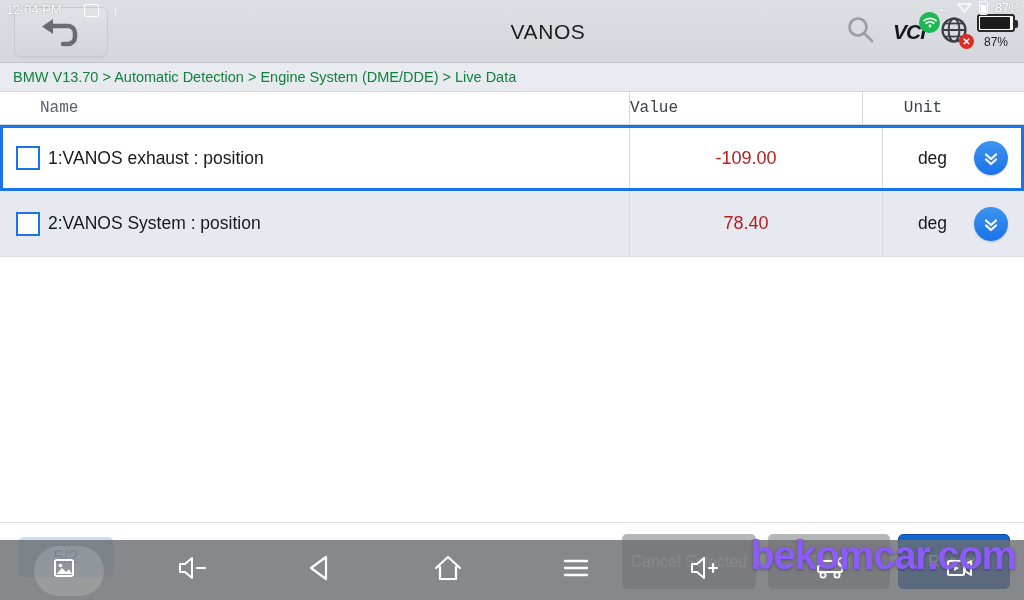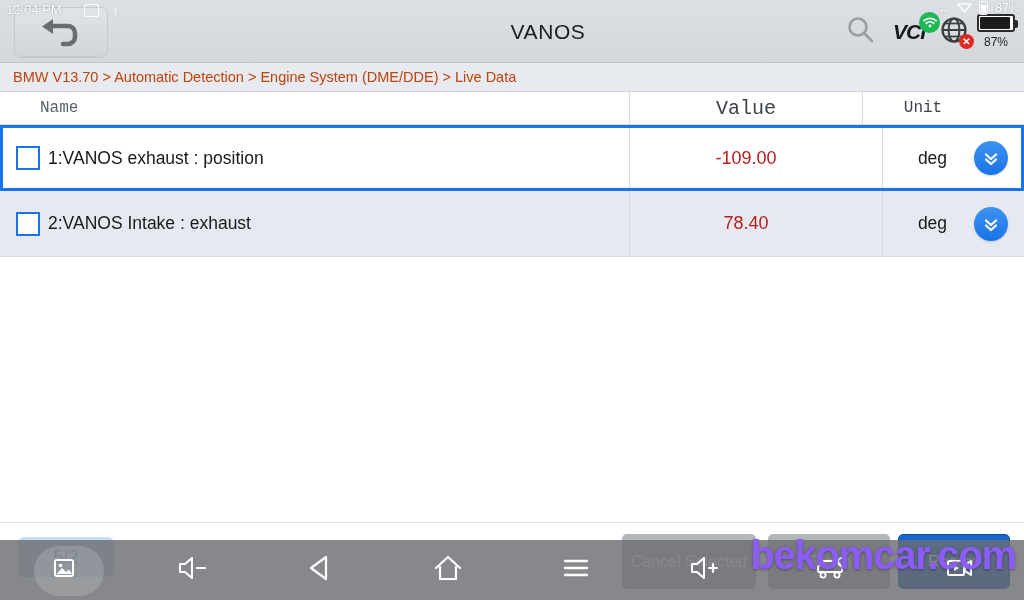--- a/index.html
+++ b/index.html
@@ -129,21 +129,21 @@
     width: 1024px; height: 29px;
     background: #e7eaee;
     border-bottom: 1px solid #d3d7dc;
     box-sizing: border-box;
   }
   #breadcrumb {
     position: absolute;
     left: 13px; top: 0;
     height: 18px; line-height: 29px;
     font-size: 14.5px;
-    color: #c2410c;
+    color: #15803d;
     white-space: nowrap;
   }
 
   
   #table-head {
     position: absolute;
     left: 0; top: 92px;
     width: 1024px; height: 33px;
     background: #ffffff;
     border-bottom: 1px solid #d5d9de;
@@ -151,22 +151,22 @@
     font-family: Liberation Mono, monospace;
   }
   #th-name {
     position: absolute;
     left: 40px; top: 0; height: 33px; line-height: 33px;
     font-size: 16px; color: #5a6069;
   }
   #th-value {
     position: absolute;
     left: 629px; top: 0; width: 233px; height: 33px; line-height: 33px;
-    text-align: center;
-    font-size: 20px; color: #3c4148;
+    text-align: left;
+    font-size: 16px; color: #3c4148;
     border-left: 1px solid #d5d9de;
     box-sizing: border-box;
   }
   #th-unit {
     position: absolute;
     left: 862px; top: 0; width: 162px; height: 33px; line-height: 33px;
     text-align: center;
     font-size: 16px; color: #3c4148;
     border-left: 1px solid #d5d9de;
     box-sizing: border-box;
@@ -453,21 +453,21 @@
       <div class="row-expand">
         <svg width="20" height="20" viewBox="0 0 20 20">
           <path d="M5 6.5 L10 11 L15 6.5" stroke="#ffffff" stroke-width="2.2" fill="none" stroke-linecap="round" stroke-linejoin="round"></path>
           <path d="M5 11.5 L10 16 L15 11.5" stroke="#ffffff" stroke-width="2.2" fill="none" stroke-linecap="round" stroke-linejoin="round"></path>
         </svg>
       </div>
     </div>
 
     <div class="data-row row-alt">
       <div class="row-checkbox"></div>
-      <div class="row-name">2:VANOS Intake : exhaust</div>
+      <div class="row-name">2:VANOS System : position</div>
       <div class="row-value">78.40</div>
       <div class="row-unit">deg</div>
       <div class="row-expand">
         <svg width="20" height="20" viewBox="0 0 20 20">
           <path d="M5 6.5 L10 11 L15 6.5" stroke="#ffffff" stroke-width="2.2" fill="none" stroke-linecap="round" stroke-linejoin="round"></path>
           <path d="M5 11.5 L10 16 L15 11.5" stroke="#ffffff" stroke-width="2.2" fill="none" stroke-linecap="round" stroke-linejoin="round"></path>
         </svg>
       </div>
     </div>
 

